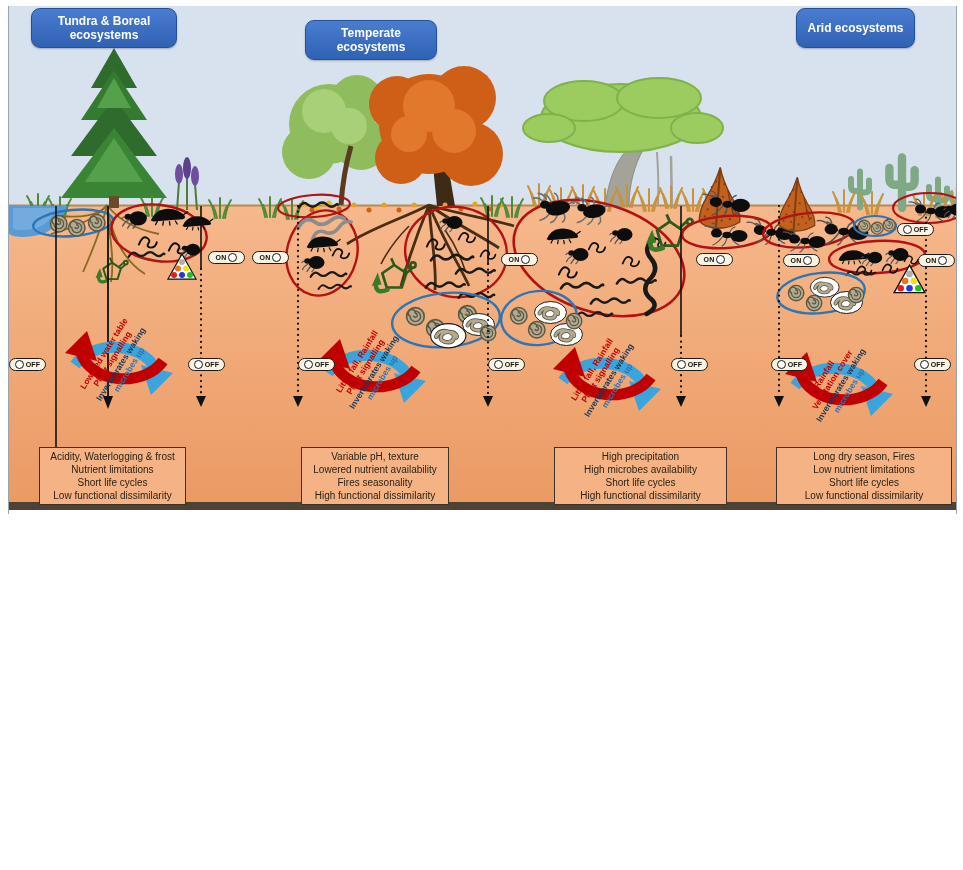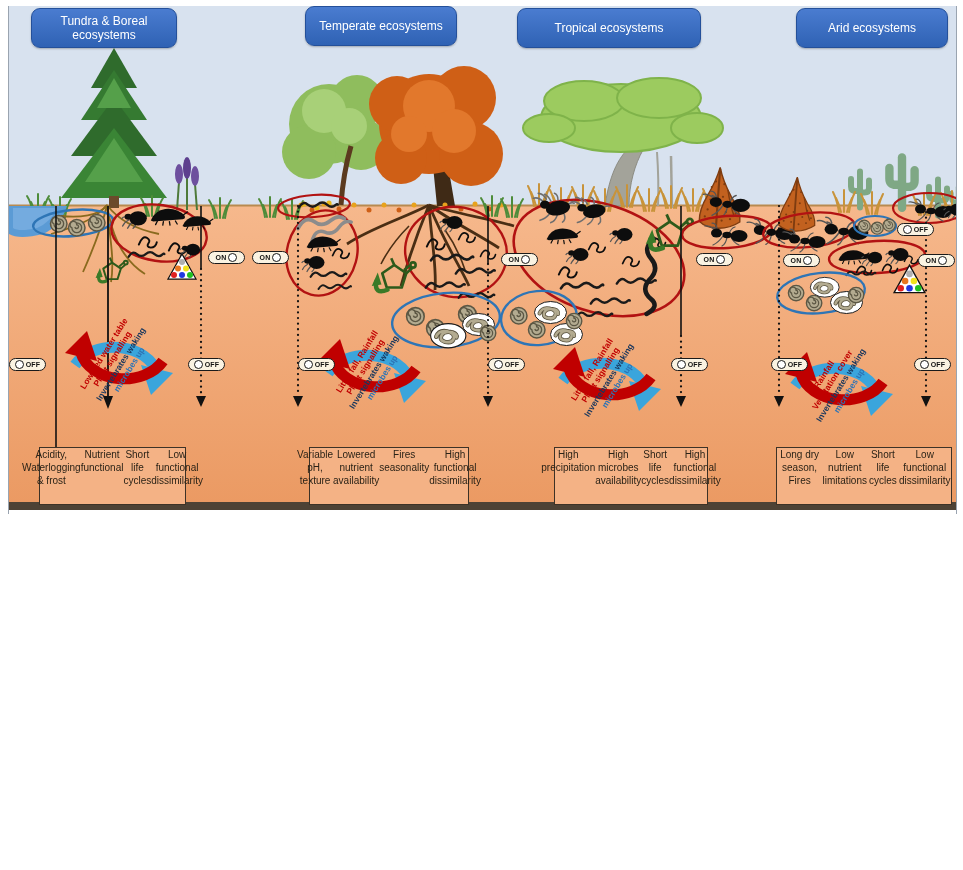--- a/index.html
+++ b/index.html
@@ -3,29 +3,29 @@
 <meta charset="utf-8">
 <style>
   html,body{margin:0;padding:0;background:#ffffff;width:963px;height:870px;position:relative;
     font-family:"Liberation Sans","DejaVu Sans",sans-serif;}
   .diagram{position:absolute;left:8px;top:6px;width:947px;height:508px;overflow:hidden;
     border-left:1px solid #9aa4b0;border-right:1px solid #9aa4b0;}
   .fig-svg{position:absolute;left:0;top:0;width:947px;height:508px;}
   .fig-svg text{font-family:"Liberation Sans","DejaVu Sans",sans-serif;}
   .eco-header{position:absolute;height:40px;display:flex;align-items:center;justify-content:center;
     text-align:center;background:linear-gradient(#4a7cd0,#2f62b4);border:1px solid #24509a;
-    border-radius:9px;color:#fff;font-weight:normal;font-size:12px;line-height:14px;padding:0 6px;
+    border-radius:9px;color:#fff;font-weight:bold;font-size:12px;line-height:14px;padding:0 6px;
     box-shadow:0 1px 2px rgba(0,0,0,.25);box-sizing:border-box;}
   .pill{position:absolute;width:37px;height:13px;border:1.6px solid #1a1a1a;border-radius:8px;
     background:#faf3e2;display:flex;align-items:center;justify-content:center;gap:2px;
     box-sizing:border-box;}
   .pill .pl{font-size:7px;font-weight:bold;color:#111;letter-spacing:.2px;}
   .pill .knob{width:7px;height:7px;border:1.6px solid #1a1a1a;border-radius:50%;background:#fff;}
   .cond-box{position:absolute;top:441px;height:58px;background:#f4b285;border:1.5px solid #3d3226;
-    box-sizing:border-box;display:flex;flex-direction:row;justify-content:center;
+    box-sizing:border-box;display:flex;flex-direction:column;justify-content:center;
     text-align:center;color:#2b2317;font-size:10px;line-height:13.2px;font-weight:500;}
   .legend{position:absolute;left:0;top:515px;width:963px;height:355px;background:#fff;}
 </style>
 </head>
 <body>
 
 <div class="diagram">
 
 <svg class="fig-svg" viewBox="0 0 947 508">
   <defs>
@@ -538,23 +538,22 @@
     <g transform="translate(830,378) rotate(-58)" text-anchor="middle" font-size="8.5" font-weight="bold">
       <text y="-15" fill="#c00000">Rainfall</text>
       <text y="-5" fill="#c00000">Vegetation cover</text>
       <text y="5" fill="#17365d">Invertebrates waking</text>
       <text y="15" fill="#2e74b5">microbes up</text>
     </g>
   </g>
 </svg>
 
 <div class="eco-header" style="left:22px;top:2px;width:146px">Tundra &amp; Boreal ecosystems</div>
-<div class="eco-header" style="left:296px;top:0;width:152px">Temperate ecosystems</div>
-<div class="eco-header" style="left:508px;top:2px;width:184px">Tropical ecosystems</div>
-<div class="eco-header" style="left:787px;top:2px;width:152px">Arid ecosystems</div>
+<div class="eco-header" style="left:296px;top:14px;width:132px">Temperate ecosystems</div>
+<div class="eco-header" style="left:787px;top:2px;width:119px">Arid ecosystems</div>
 
 <div class="pill" style="left:199px;top:245px">
       <span class="pl">ON</span>
       <span class="knob"></span>
     </div>
 <div class="pill" style="left:243px;top:245px">
       <span class="pl">ON</span>
       <span class="knob"></span>
     </div>
 <div class="pill" style="left:492px;top:247px">
@@ -602,31 +601,31 @@
       <span class="knob"></span>
       <span class="pl">OFF</span>
     </div>
 <div class="pill" style="left:888px;top:217px">
       <span class="knob"></span>
       <span class="pl">OFF</span>
     </div>
 
 <div class="cond-box" style="left:30px;width:147px">
   <div>Acidity, Waterlogging &amp; frost</div>
-  <div>Nutrient functional</div>
+  <div>Nutrient limitations</div>
   <div>Short life cycles</div>
   <div>Low functional dissimilarity</div>
 </div>
-<div class="cond-box" style="left:300px;width:160px">
+<div class="cond-box" style="left:292px;width:148px">
   <div>Variable pH, texture</div>
   <div>Lowered nutrient availability</div>
   <div>Fires seasonality</div>
   <div>High functional dissimilarity</div>
 </div>
-<div class="cond-box" style="left:545px;width:154px">
+<div class="cond-box" style="left:545px;width:173px">
   <div>High precipitation</div>
   <div>High microbes availability</div>
   <div>Short life cycles</div>
   <div>High functional dissimilarity</div>
 </div>
 <div class="cond-box" style="left:767px;width:176px">
   <div>Long dry season, Fires</div>
   <div>Low nutrient limitations</div>
   <div>Short life cycles</div>
   <div>Low functional dissimilarity</div>

